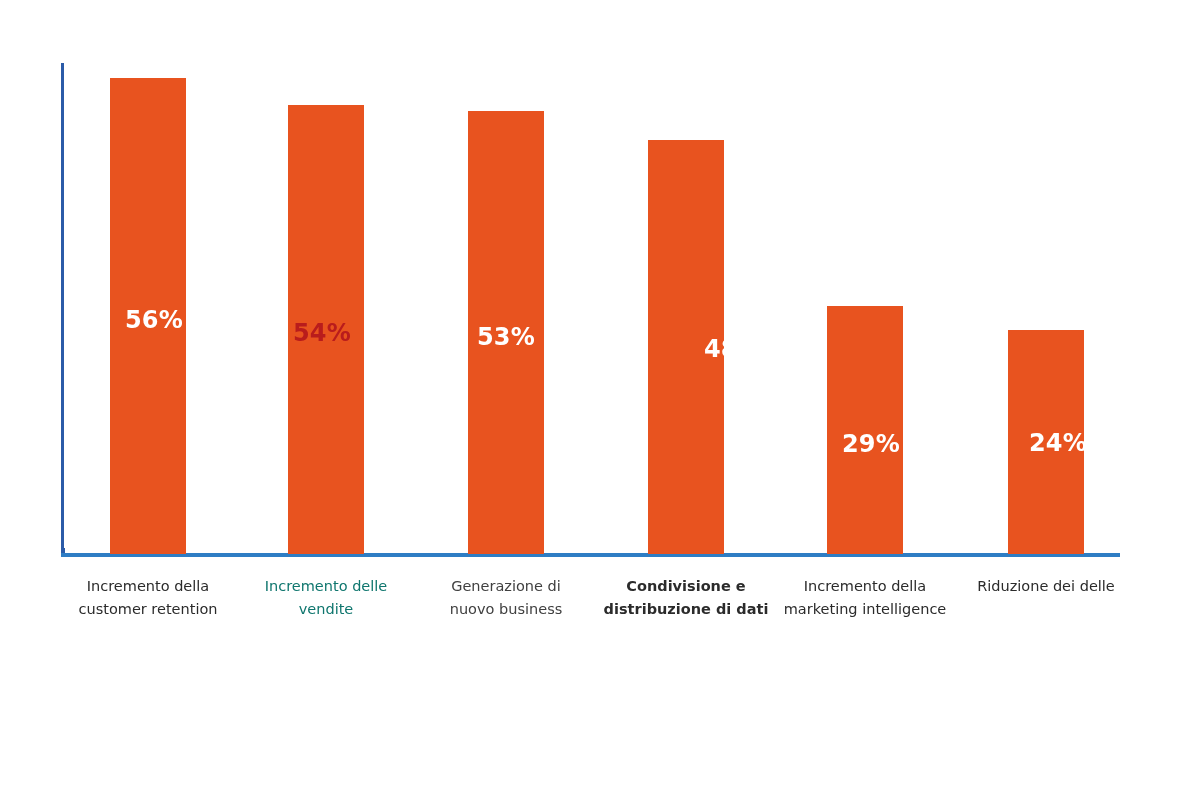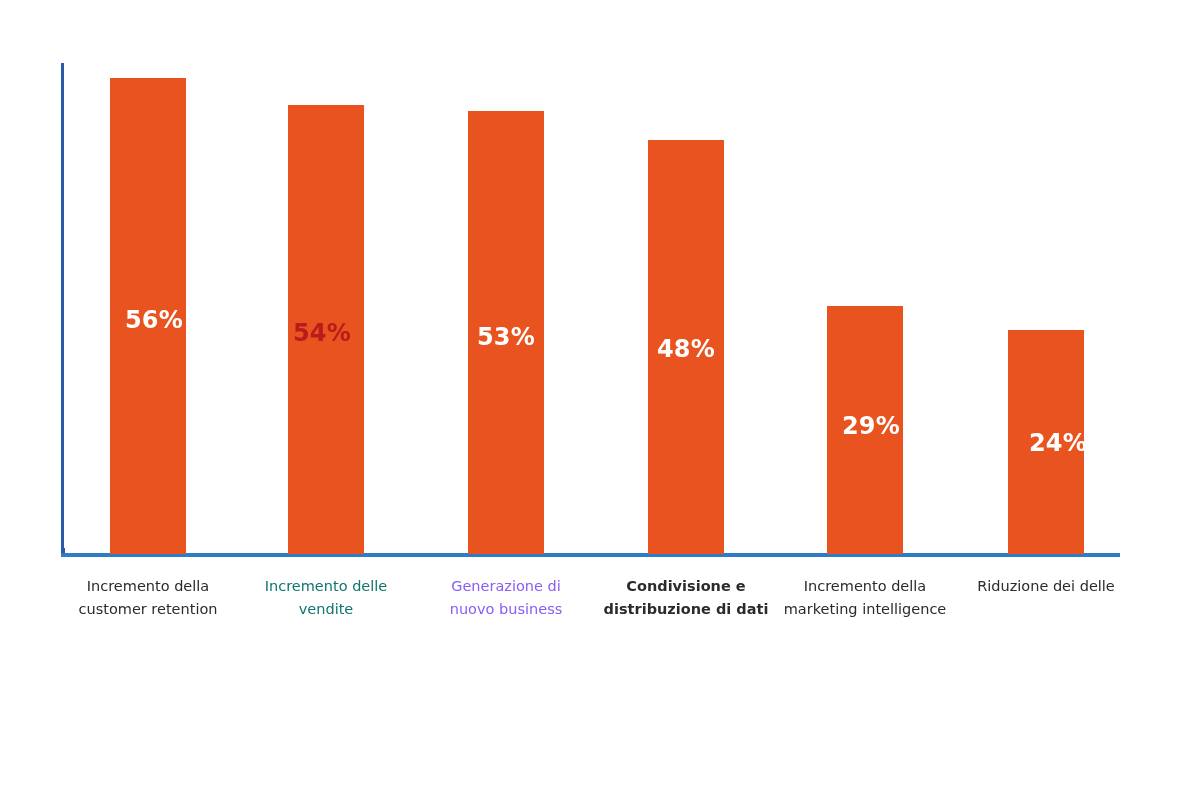--- a/index.html
+++ b/index.html
@@ -97,28 +97,28 @@
       <div class="bar" style="left: 110px; top: 78px; width: 76px; height: 476px; background: rgb(232, 83, 31);"></div>
       <div class="bar-value" style="left: 110px; width: 88px; top: 308px; color: rgb(255, 255, 255);">56%</div>
       <div class="cat-label" style="left: 66px; width: 164px; top: 575px; color: rgb(43, 43, 43);">Incremento della
 customer retention</div>
       <div class="bar" style="left: 288px; top: 105px; width: 76px; height: 449px; background: rgb(232, 83, 31);"></div>
       <div class="bar-value" style="left: 272px; width: 76px; top: 321px; color: #b91c1c; margin-left: 12px;">54%</div>
       <div class="cat-label" style="left: 244px; width: 164px; top: 575px; color: #0f766e;">Incremento delle
 vendite</div>
       <div class="bar" style="left: 468px; top: 111px; width: 76px; height: 443px; background: rgb(232, 83, 31);"></div>
       <div class="bar-value" style="left: 468px; width: 76px; top: 325px; color: rgb(255, 255, 255);">53%</div>
-      <div class="cat-label" style="left: 424px; width: 164px; top: 575px; color: #8b5cf6;">Generazione di
+      <div class="cat-label" style="left: 424px; width: 164px; top: 575px; color: #404040;">Generazione di
 nuovo business</div>
       <div class="bar" style="left: 648px; top: 140px; width: 76px; height: 414px; background: rgb(232, 83, 31);"></div>
-      <div class="bar-value" style="left: 648px; width: 76px; top: 337px; color: rgb(255, 255, 255);">48%</div>
+      <div class="bar-value" style="left: 648px; width: 76px; top: 337px; color: rgb(255, 255, 255); padding-left: 47px;">48%</div>
       <div class="cat-label" style="left: 600px; width: 172px; top: 575px; color: rgb(43, 43, 43); font-weight: bold;">Condivisione e
 distribuzione di dati</div>
       <div class="bar" style="left: 827px; top: 306px; width: 76px; height: 248px; background: rgb(232, 83, 31);"></div>
-      <div class="bar-value" style="left: 827px; width: 88px; top: 414px; color: rgb(255, 255, 255);">29%</div>
+      <div class="bar-value" style="left: 827px; width: 88px; top: 432px; color: rgb(255, 255, 255);">29%</div>
       <div class="cat-label" style="left: 775px; width: 180px; top: 575px; color: rgb(43, 43, 43);">Incremento della
 marketing intelligence</div>
       <div class="bar" style="left: 1008px; top: 330px; width: 76px; height: 224px; background: rgb(232, 83, 31);"></div>
       <div class="bar-value" style="left: 1008px; width: 100px; top: 431px; color: rgb(255, 255, 255);">24%</div>
       <div class="cat-label" style="left: 956px; width: 180px; top: 575px; color: rgb(43, 43, 43);">Riduzione dei delle</div>
     </div>
 
 </div>
 
 </body></html>

